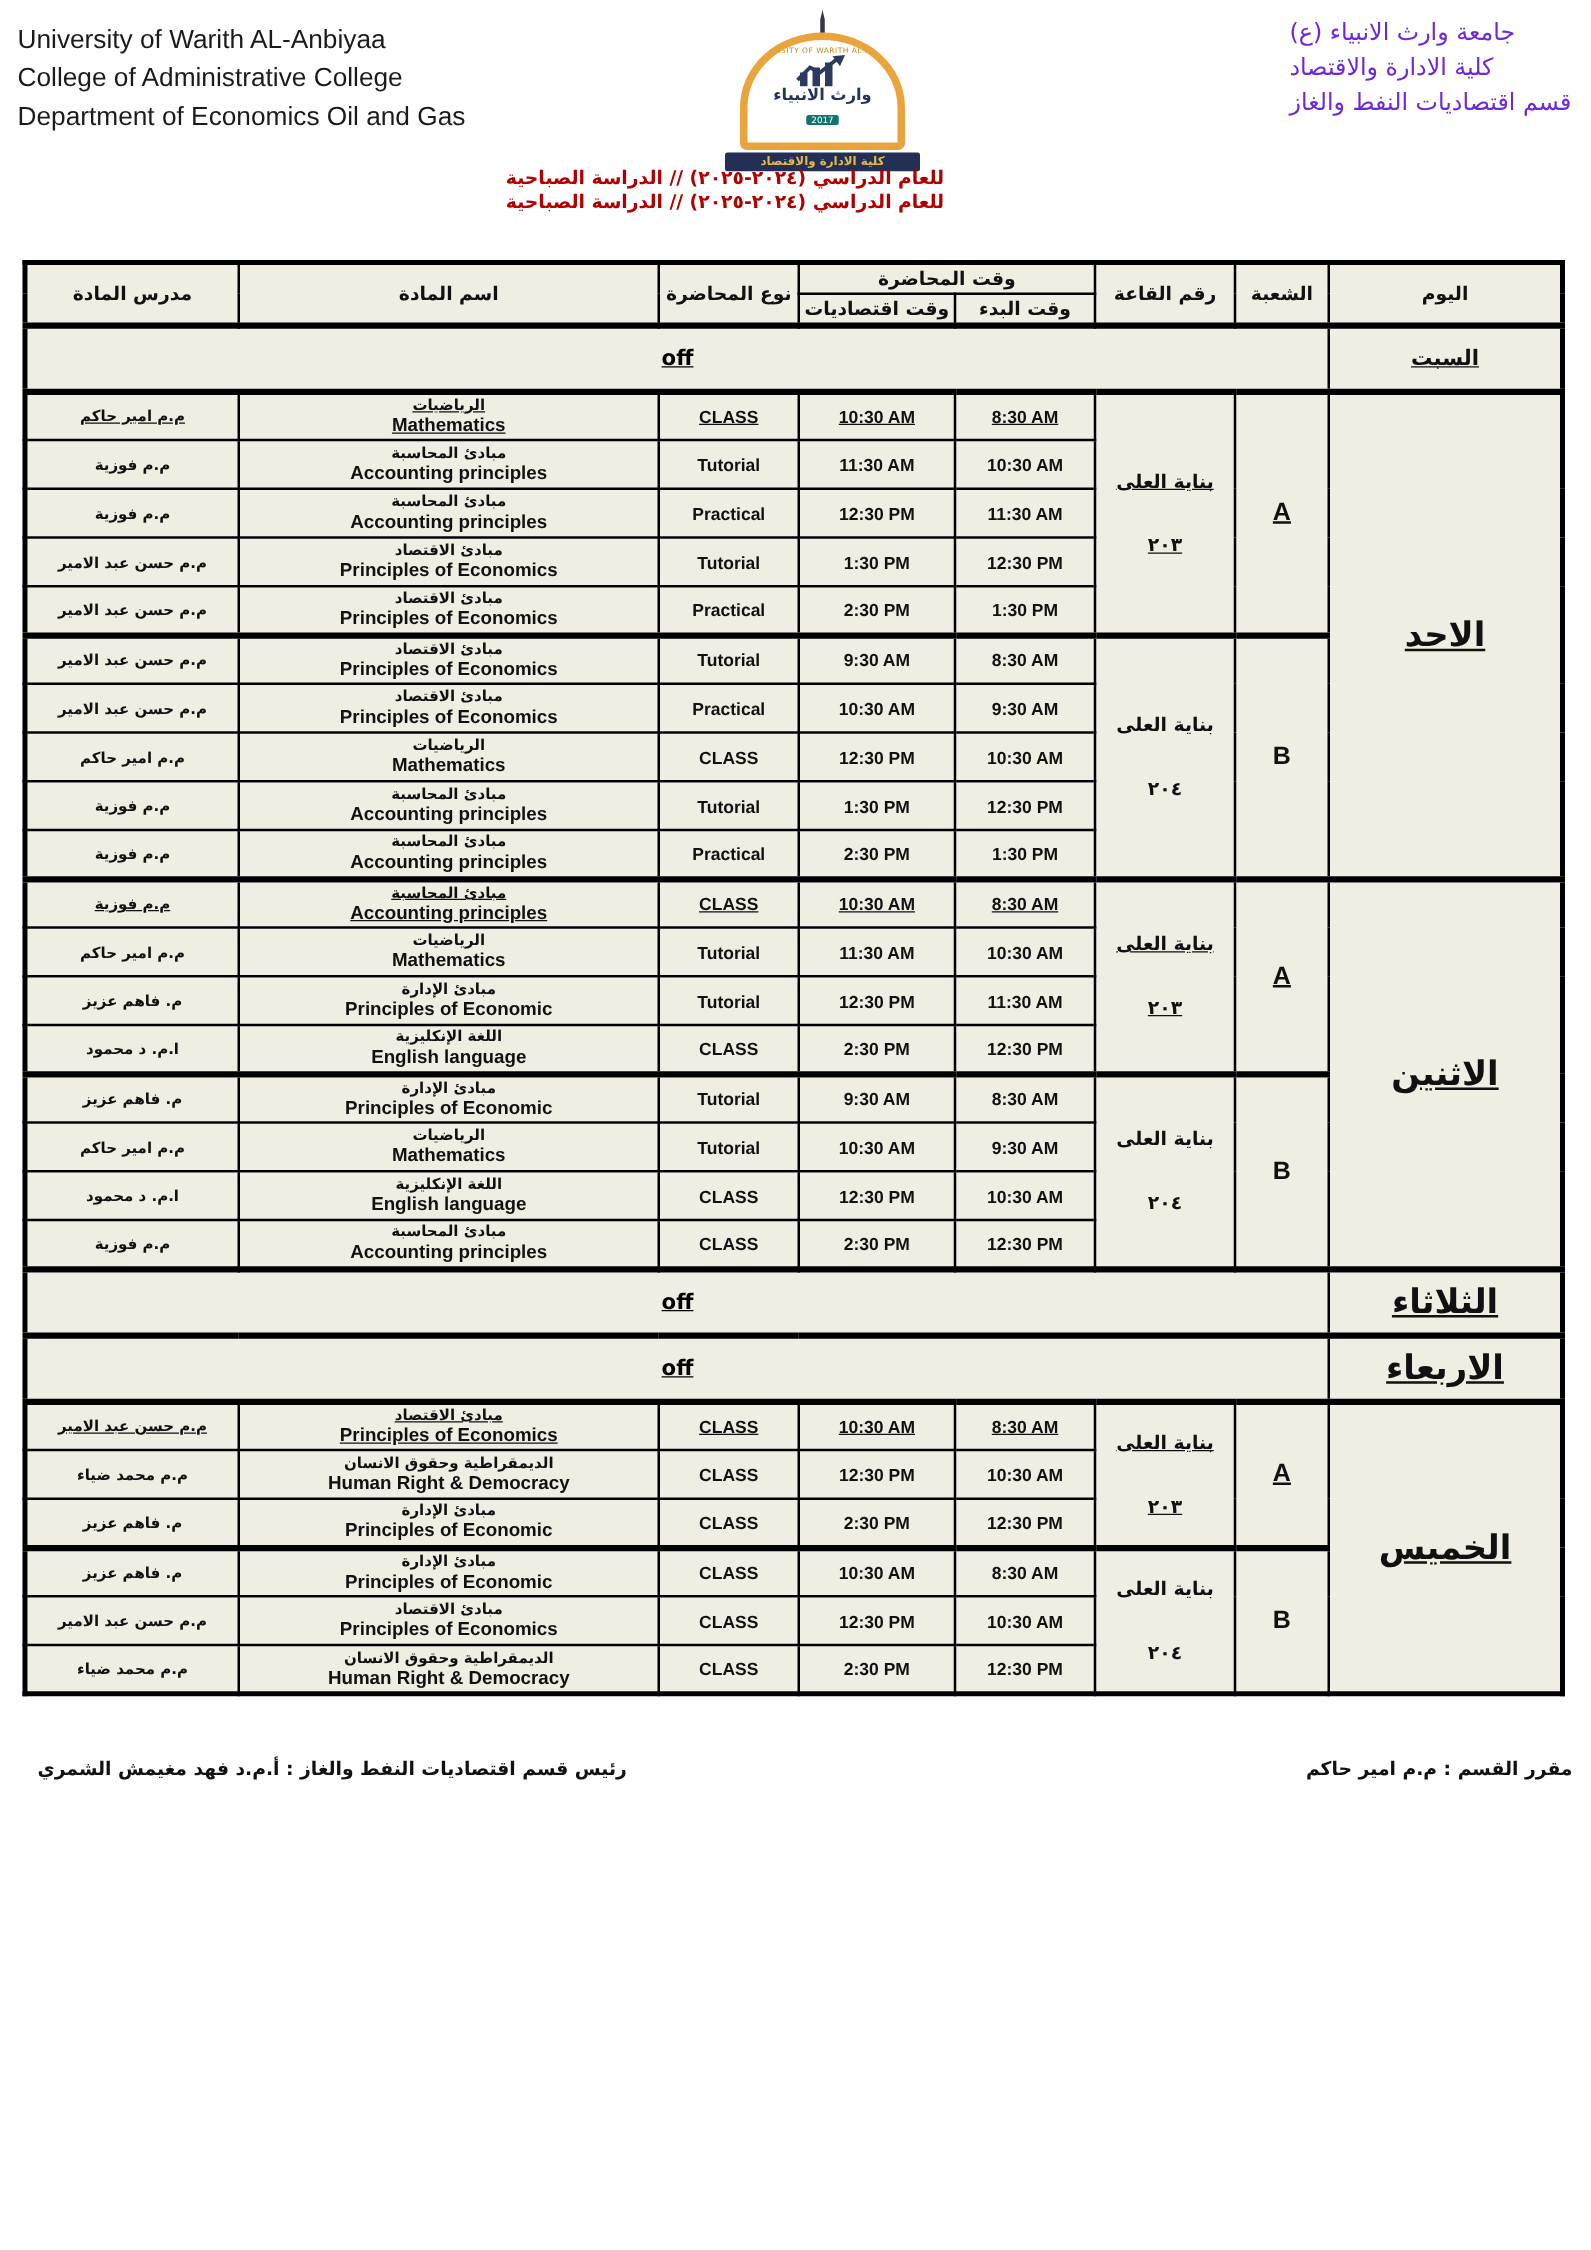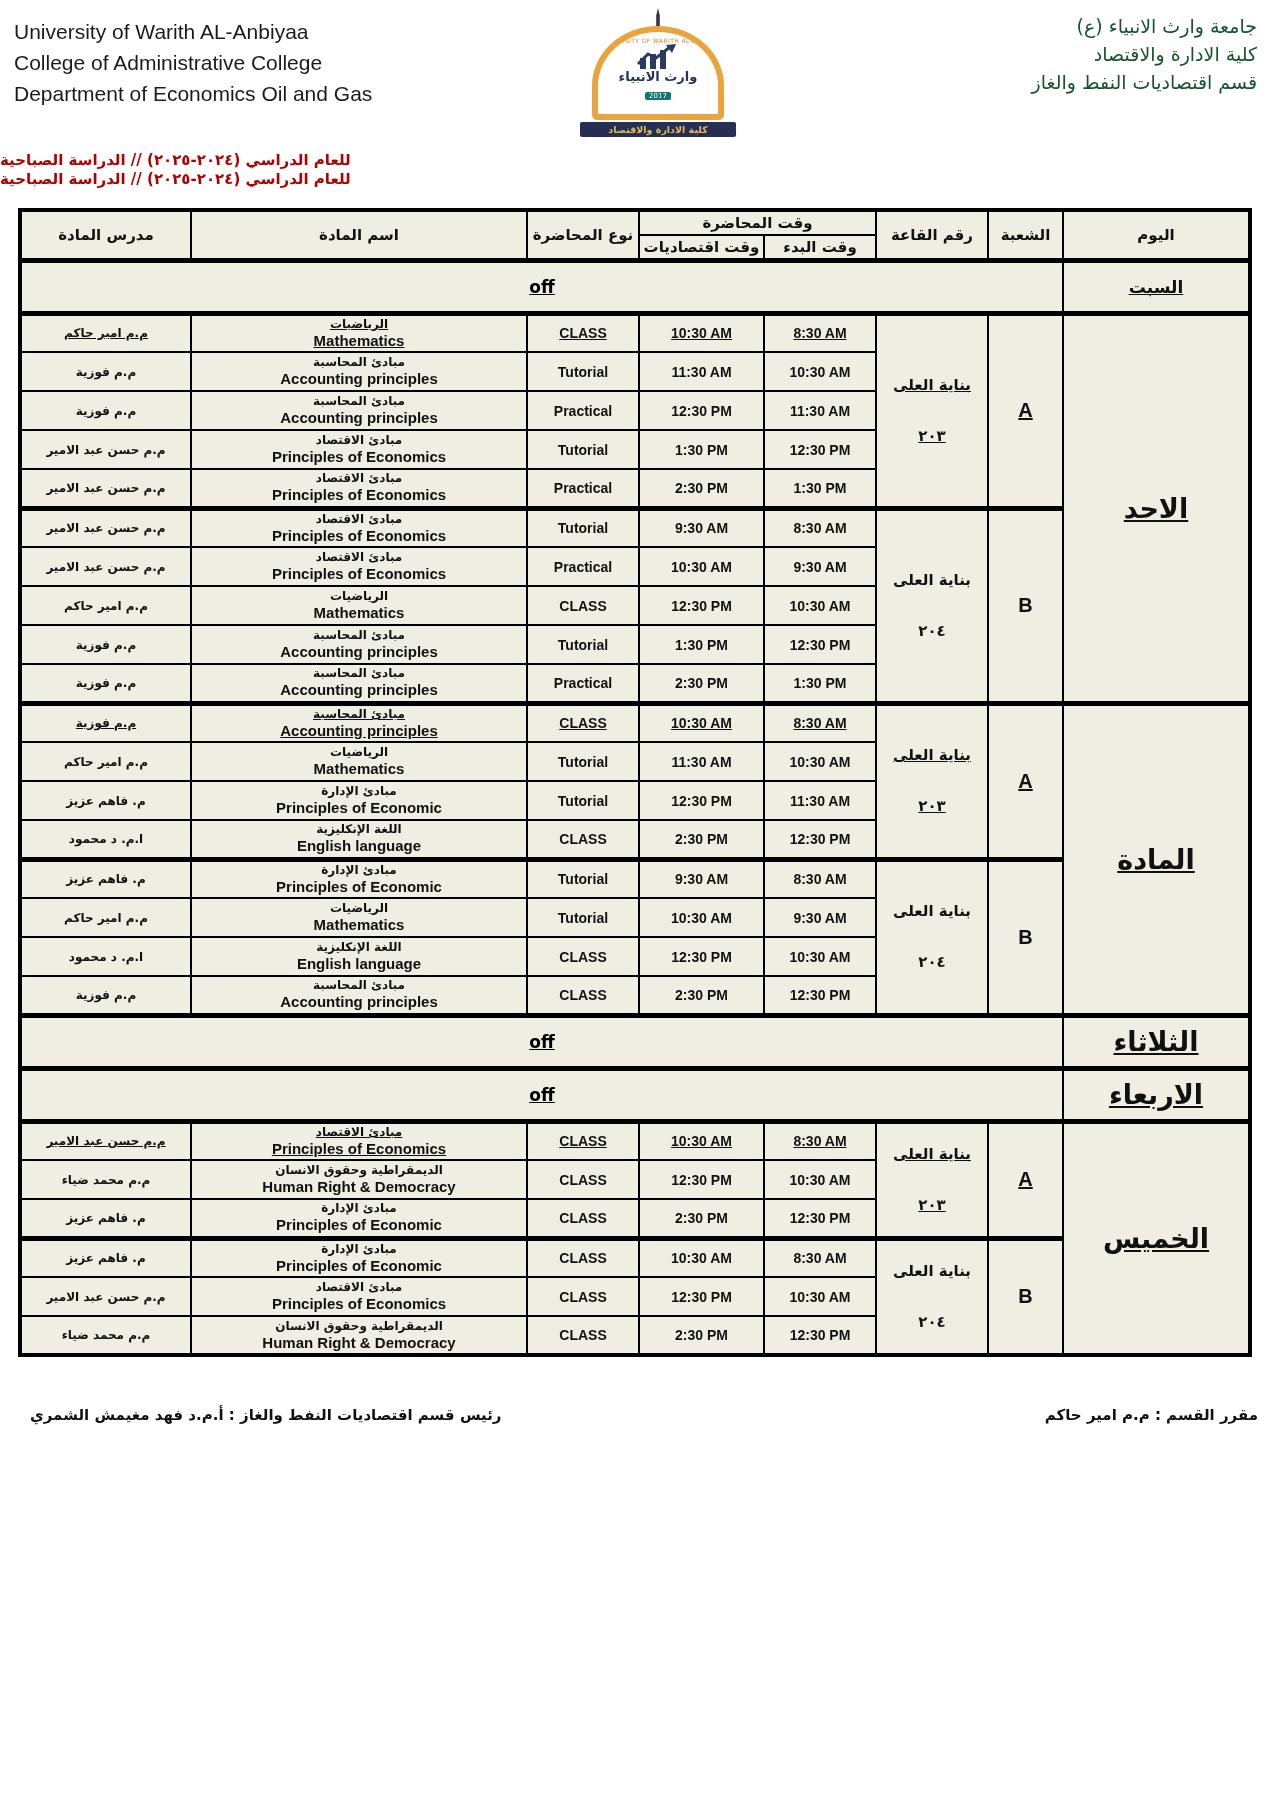--- a/index.html
+++ b/index.html
@@ -3,38 +3,38 @@
 <meta charset="utf-8">
 <style>
   html,body{margin:0;padding:0;background:#ffffff;}
   body{font-family:"DejaVu Sans",sans-serif;color:#111;}
   .sheet{position:relative;width:1273px;height:1464px;background:#fff;overflow:hidden;}
 
   
   .lh-en{position:absolute;left:14px;top:16px;font-size:21px;line-height:31px;color:#1b1b1b;
          font-family:"Liberation Sans","DejaVu Sans",sans-serif;}
   .lh-ar{position:absolute;right:16px;top:12px;font-size:19px;line-height:28px;direction:rtl;
-         text-align:right;color:#14532d;}
+         text-align:left;color:#6d28d9;}
 
   
   .logo{position:absolute;left:560px;top:8px;width:196px;height:130px;text-align:center;}
   .minaret{width:10px;height:20px;margin:0 auto;background:#34344a;
            clip-path:polygon(50% 0,68% 38%,68% 100%,32% 100%,32% 38%);}
   .arch{width:120px;height:82px;margin:-2px auto 0;background:#fff;border:6px solid #e9a43e;
         border-radius:55% 55% 6px 6px / 70% 70% 6px 6px;position:relative;overflow:hidden;}
   .arc-text{font-size:6px;color:#c08a2e;letter-spacing:.4px;margin-top:5px;white-space:nowrap;}
   .chart{height:26px;margin-top:0;}
   .callig{font-size:13px;font-weight:bold;color:#22335c;direction:rtl;line-height:13px;}
   .year{display:inline-block;font-size:7px;color:#fff;background:#0f766e;padding:0 4px;
         border-radius:2px;margin-top:1px;}
   .banner{width:156px;margin:2px auto 0;background:#232f55;color:#e5b94e;font-size:9.5px;
           font-weight:bold;padding:2px 0;border-radius:2px;direction:rtl;}
 
   
-  .subtitle{position:absolute;left:0;top:133px;width:1160px;text-align:left;margin-top:18px;}
+  .subtitle{position:absolute;left:0;top:133px;width:1160px;text-align:center;}
   .subtitle div{font-size:15px;line-height:19px;font-weight:bold;color:#b00000;direction:rtl;}
 
   
   table.sched{position:absolute;left:18px;top:208px;width:1230px;border-collapse:collapse;
               table-layout:fixed;border:4px solid #000;}
   table.sched td{border:2px solid #000;background:#f0ede3;text-align:center;vertical-align:middle;
                  padding:0 2px;overflow:hidden;}
   thead tr{height:25px;}
   thead td{background:#bcb284;font-weight:bold;font-size:15px;direction:rtl;}
   tbody tr{height:39px;}
@@ -252,21 +252,21 @@
             <div class="subject-en">Accounting principles</div>
           </td>
           <td class="type-cell">CLASS</td>
           <td class="time-cell">10:30 AM</td>
           <td class="time-cell">8:30 AM</td>
           <td class="room-cell" rowspan="4">
             <div class="room-line1">بناية العلى</div>
             <div class="room-line2">٢٠٣</div>
           </td>
           <td class="section-cell" rowspan="4">A</td>
-          <td class="day-cell day-class" rowspan="8">المادة</td>
+          <td class="day-cell day-class" rowspan="8">الاثنين</td>
         </tr>
         <tr>
           <td class="teacher-cell">م.م امير حاكم</td>
           <td class="subject-cell">
             <div class="subject-ar">الرياضيات</div>
             <div class="subject-en">Mathematics</div>
           </td>
           <td class="type-cell">Tutorial</td>
           <td class="time-cell">11:30 AM</td>
           <td class="time-cell">10:30 AM</td>

